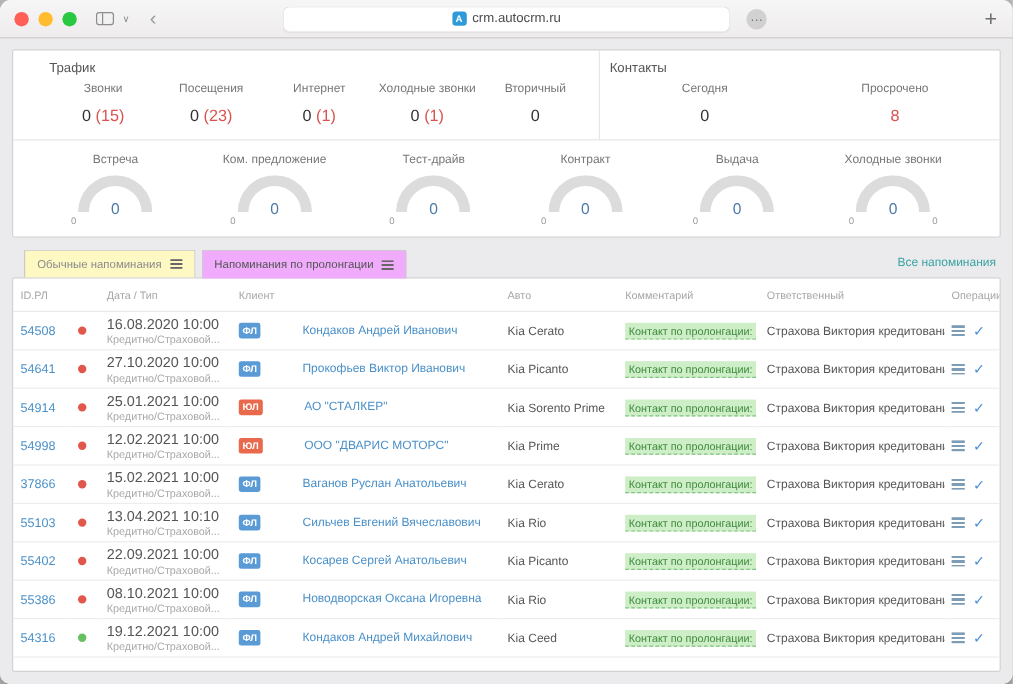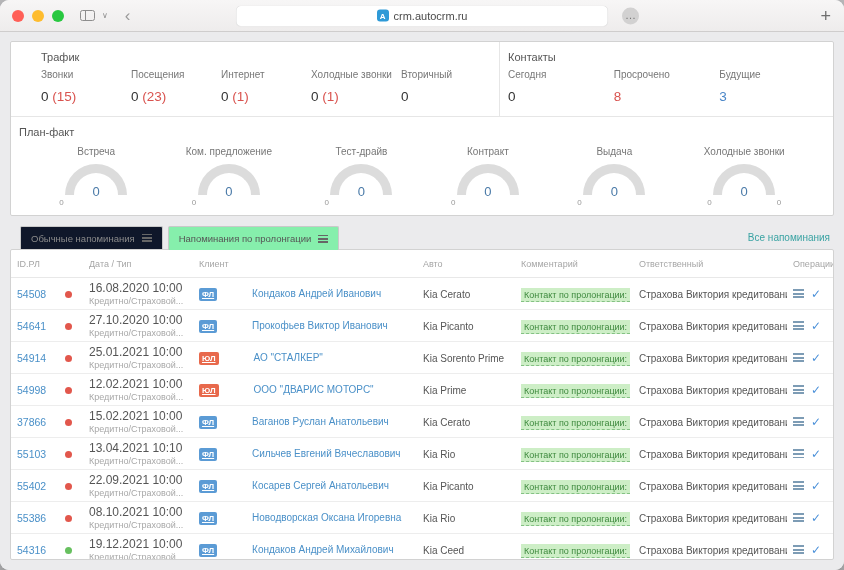--- a/index.html
+++ b/index.html
@@ -33,58 +33,58 @@
   
   .page { flex:1; padding:9px 10px 10px; display:flex; flex-direction:column; gap:10px; overflow:hidden; background:#ebebed; }
   .panel { background:#fff; border:1px solid #d2d2d2; border-radius:2px; }
 
   
   .stats-row { display:flex; }
   .traffic-section { flex:1.42; padding:9px 8px 12px;margin-left:22px; }
   .contacts-section { flex:1; padding:9px 8px 12px; border-left:1px solid #e6e6e6; }
   .section-title { font-size:11px; color:#555; margin-bottom:6px; }
   .stats { display:flex; }
-  .stat { flex:1; }
+  .stat { flex:1; text-align:center; }
   .stat-label { font-size:10px; color:#777; margin-bottom:9px; white-space:nowrap; }
   .stat-value { font-size:13.5px; color:#333; }
   .stat-value .extra { color:#d9534f; }
   .stat-value.red { color:#d9534f; }
   .stat-value.blue { color:#4a86c8; }
 
   .planfact { border-top:1px solid #e6e6e6; padding:9px 8px 8px; }
   .gauges { display:flex; justify-content:space-around; padding:2px 14px 0; }
   .gauge { display:flex; flex-direction:column; align-items:center; }
   .gauge-label { font-size:10px; color:#777; margin-bottom:7px; white-space:nowrap; }
   .gauge-arc { width:62px; height:31px; border:9px solid #dcdcdc; border-bottom:none;
                border-top-left-radius:62px; border-top-right-radius:62px; position:relative; }
   .gauge-value { position:absolute; left:50%; bottom:-4px; transform:translateX(-50%); font-size:13px; color:#4a7aa8; }
   .gauge-scale { width:74px; display:flex; justify-content:space-between; font-size:8px; color:#999; margin-top:3px; min-height:9px; }
 
   
   .reminders { flex:1; display:flex; flex-direction:column; min-height:0; }
   .tabs-row { display:flex; align-items:flex-end; padding-left:10px; position:relative; z-index:2; }
   .tabs { display:flex; align-items:flex-end; }
   .tab { height:23px; display:flex; align-items:center; gap:7px; padding:0 10px; font-size:9.5px; color:#8b8b8b;
-         background:#0f172a; border:1px solid #c9c9c9; border-bottom:none; border-radius:2px 2px 0 0; margin-right:5px; cursor:pointer; white-space:nowrap; }
-  .tab.active { background:#86efac; color:#555; margin-bottom:-1px; height:24px; }
+         background:#fef9c3; border:1px solid #c9c9c9; border-bottom:none; border-radius:2px 2px 0 0; margin-right:5px; cursor:pointer; white-space:nowrap; }
+  .tab.active { background:#f0abfc; color:#555; margin-bottom:-1px; height:24px; }
   .bars-icon { display:inline-block; width:10px; height:8px;
                background:repeating-linear-gradient(#666 0 1.5px, transparent 1.5px 3.25px); }
   .all-link { margin-left:auto; font-size:10px; color:#3aa3a3; padding:0 4px 6px 0; cursor:pointer; text-decoration:none; }
 
   .table-panel { flex:1; overflow:hidden; }
   table { width:100%; border-collapse:collapse; table-layout:fixed; }
   th { font-size:9px; color:#a6a6a6; font-weight:normal; text-align:left; padding:9px 6px 8px; border-bottom:1px solid #e8e8e8; white-space:nowrap; }
   td { font-size:10.5px; color:#444; padding:3px 6px; border-bottom:1px solid #ededed; vertical-align:middle; height:30px;
        white-space:nowrap; overflow:hidden; }
   .c-id a { color:#4a90c8; font-size:10.5px; cursor:pointer; text-decoration:none; }
   .dot { width:7px; height:7px; border-radius:50%; display:inline-block; }
   .dot.red{background:#e2574c;} .dot.green{background:#67c05f;}
   .date-line { font-size:12px; color:#555; }
   .type-line { font-size:9px; color:#a8a8a8; margin-top:1px; overflow:hidden; }
-  .badge { display:inline-block; font-size:8px; font-weight:bold; color:#fff; padding:2px 3px; border-radius:2px; margin-right:4px;text-decoration:underline; }
+  .badge { display:inline-block; font-size:8px; font-weight:bold; color:#fff; padding:2px 3px; border-radius:2px; margin-right:4px; }
   .badge.fl { background:#5b9bd5; }
   .badge.ul { background:#e8694c; }
   .client-link { color:#4a90c8; font-size:10px; cursor:pointer; text-decoration:none;padding-left:28px; }
   .cell-text { font-size:10px; color:#555; }
   .comment-badge { background:#cdeec6; color:#3f8a3f; font-size:9px; padding:2px 3px 1px;
                    border-bottom:1px dashed #84c184; cursor:pointer; }
   .op-list { display:inline-block; width:11px; height:9px; cursor:pointer; vertical-align:middle;
              background:repeating-linear-gradient(#7d9cb5 0 2px, transparent 2px 3.75px); }
   .op-check { color:#4a90d9; font-size:12px; font-weight:bold; cursor:pointer; margin-left:4px; vertical-align:middle; }
 </style>
@@ -145,29 +145,24 @@
           <div class="section-title">Контакты</div>
           <div class="stats">
               <div class="stat">
        <div class="stat-label">Сегодня</div>
        <div class="stat-value">0</div>
      </div>
               <div class="stat">
        <div class="stat-label">Просрочено</div>
        <div class="stat-value red">8</div>
      </div>
-              <div class="stat">
-       <div class="stat-label">Будущие</div>
-       <div class="stat-value blue">3</div>
-     </div>
             </div>
         </div>
       </div>
       <div class="planfact">
-        <div class="section-title">План-факт</div>
         <div class="gauges">
             <div class="gauge">
        <div class="gauge-label">Встреча</div>
        <div class="gauge-arc">
          <span class="gauge-value">0</span>
        </div>
        <div class="gauge-scale">
          <span>0</span>
          <span></span>
        </div>

